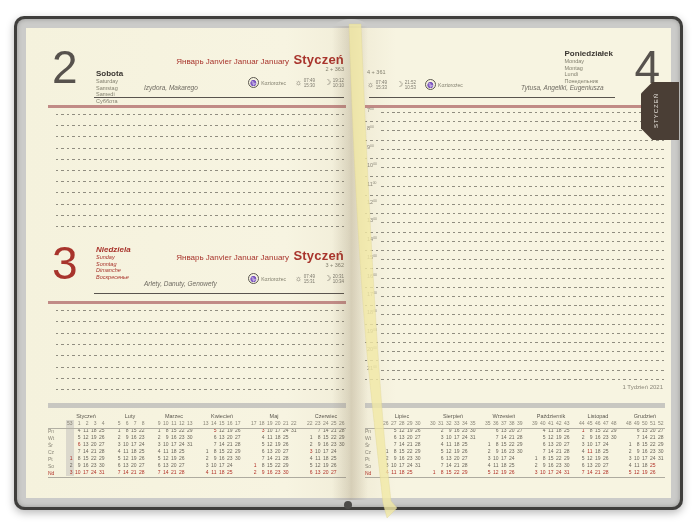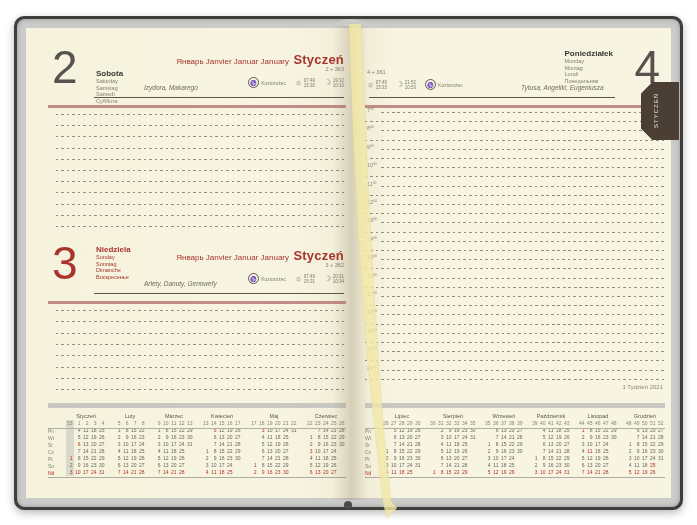--- a/index.html
+++ b/index.html
@@ -17,21 +17,21 @@
   #page-right{left:337px;width:320px;background:linear-gradient(90deg,#efead4 0%,#f7f4e1 14%,#f7f4e1 100%);}
   #spineshadow{position:absolute;left:318px;top:10px;width:36px;bottom:10px;z-index:4;pointer-events:none;
         background:linear-gradient(90deg,rgba(0,0,0,0) 0%,rgba(110,90,60,.16) 45%,rgba(110,90,60,.20) 52%,rgba(0,0,0,0) 100%);}
   #banddot{position:absolute;left:330px;bottom:1px;width:8px;height:8px;border-radius:50%;background:#4c4b49;z-index:5;}
   
   .bignum{position:absolute;font-size:46px;line-height:1;color:#57524d;letter-spacing:-1px;}
   .bignum.red{color:var(--red,#a8342c);}
   .dayname{position:absolute;line-height:6.6px;}
   .dayname .main{display:block;font-weight:bold;font-size:8px;color:#3a3631;line-height:9px;}
   .dayname .tr{display:block;font-size:5.5px;color:#83806f;}
-  .dayname.red .main,.dayname.red .tr{color:var(--red,#a8342c);}
+  .dayname.red .main,.dayname.red .tr{color:var(--red,#a8342c);font-style:italic;}
   .dayname.right{text-align:left;}
   .monthline{position:absolute;color:var(--red,#a8342c);white-space:nowrap;}
   .monthline .others{font-size:8px;}
   .monthline .main{font-size:13px;font-weight:bold;letter-spacing:.2px;}
   .daycount{position:absolute;font-size:5.5px;color:#83806f;}
   .namedays{position:absolute;font-size:6.5px;font-style:italic;color:#6f6b62;white-space:nowrap;}
   .iconrow{position:absolute;display:flex;align-items:center;gap:9px;}
   .zgrp{display:flex;align-items:center;gap:2px;}
   .zicon{display:inline-flex;align-items:center;justify-content:center;width:9px;height:9px;
          border:0.7px solid #5c584f;border-radius:50%;font-size:5.5px;color:#5c584f;}

